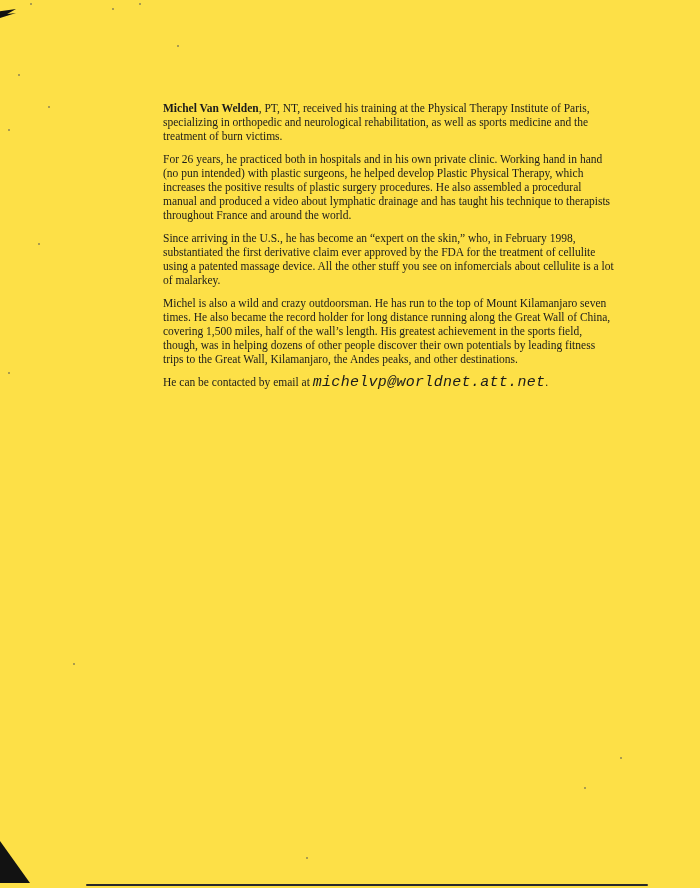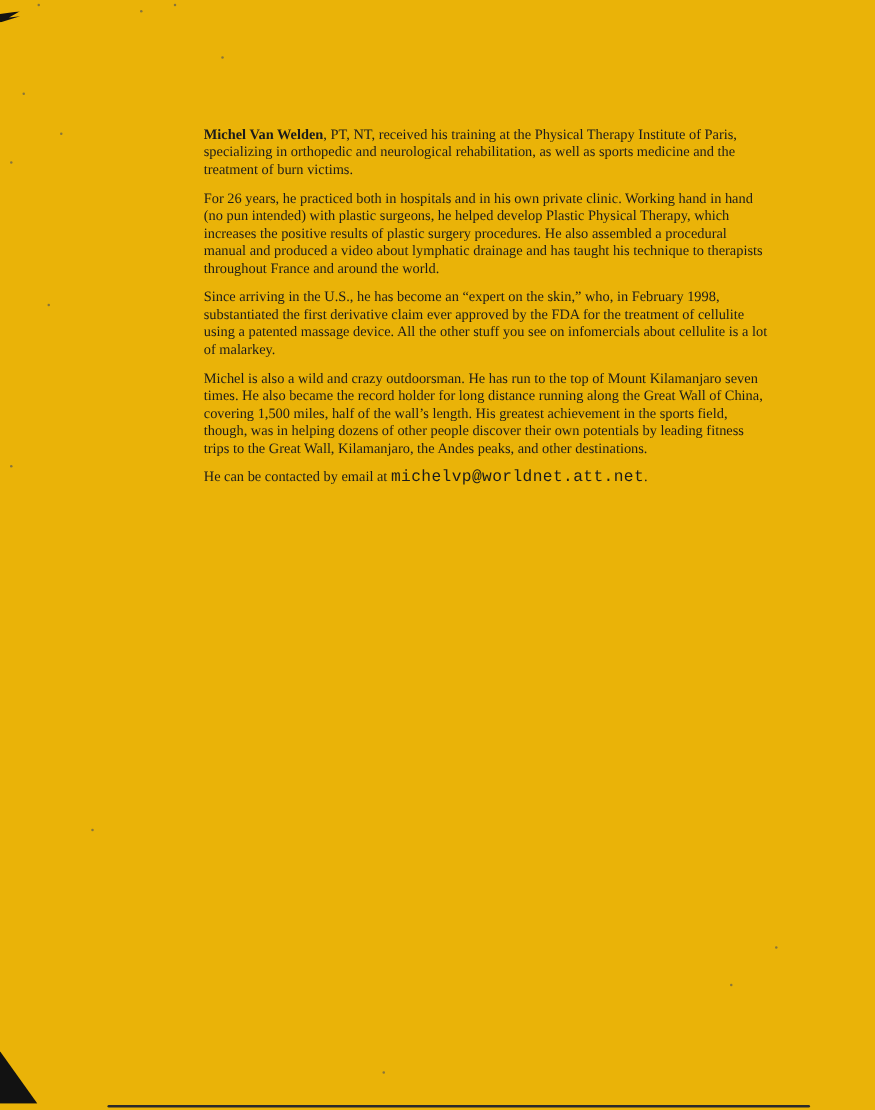--- a/index.html
+++ b/index.html
@@ -4,21 +4,21 @@
 <style>
   html, body {
     margin: 0;
     padding: 0;
     background: #ffffff;
   }
   .sheet {
     position: relative;
     width: 700px;
     height: 888px;
-    background: #eab308;
+    background: #fde047;
     overflow: hidden;
     font-family: "Liberation Serif", serif;
     color: #1c1c1c;
   }
   .text-block {
     position: absolute;
     left: 163px;
     top: 101px;
     width: 452px;
   }
@@ -27,22 +27,23 @@
     font-size: 11.5px;
     line-height: 14px;
     text-align: left;
     color: #1b1b1b;
   }
   .text-block p strong {
     font-weight: bold;
   }
   .mono {
     font-family: "Liberation Mono", monospace;
-    font-size: 13px;
+    font-size: 15px;
     letter-spacing: 0.3px;
+    font-style: italic;
   }
   
   .artifact {
     position: absolute;
     background: #121212;
   }
   .mark-top-left {
     left: 0;
     top: 9px;
     width: 16px;

